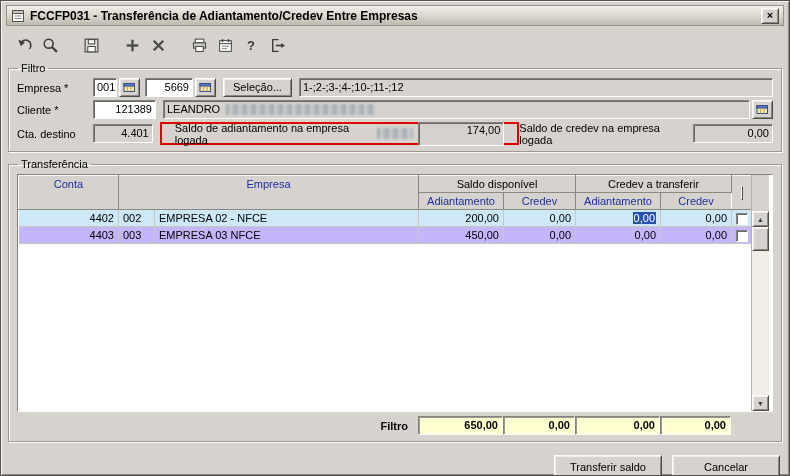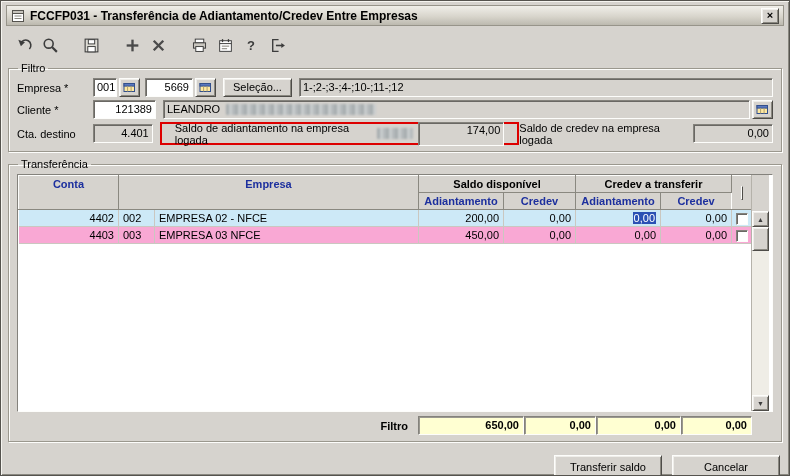--- a/index.html
+++ b/index.html
@@ -21,24 +21,24 @@
 .gray{background:#d6d3ce}
 .num{text-align:right}
 .lkp{width:21px;height:19px;display:flex;align-items:center;justify-content:center;flex:none;margin-left:2px}
 .sel-btn{height:19px;padding:0 9px;line-height:17px;margin-left:7px;white-space:nowrap}
 .redbox{display:flex;align-items:center;border:2px solid #dd0000;padding:0 13px;gap:5px;height:23px;background:#d6d3ce;margin-left:7px}
 .redbox .tf{height:24px;line-height:15px}
 .redact{display:inline-block;height:11px;border-radius:1px;background:repeating-linear-gradient(90deg,#a7adaf 0 3px,#c9cdce 3px 6px,#b5babc 6px 9px);filter:blur(1px)}
 .grid-wrap{display:flex;border:1px solid;border-color:#84827c #fdfdfb #fdfdfb #84827c;background:#fff;height:238px;margin-top:3px}
 .grid-main{width:733px;display:flex;flex-direction:column}
 table{border-collapse:collapse;table-layout:fixed;width:733px;font-size:11px}
-th{background:#d6d3ce;font-weight:bold;border:1px solid;border-color:#fdfdfb #8a8880 #8a8880 #fdfdfb;height:17px;overflow:hidden;padding:0 2px;white-space:nowrap}
+th{background:#d6d3ce;font-weight:normal;border:1px solid;border-color:#fdfdfb #8a8880 #8a8880 #fdfdfb;height:17px;overflow:hidden;padding:0 2px;white-space:nowrap}
 th.span2{vertical-align:top;padding-top:2px}
 .navy{color:#1c2f9e}
-td{height:17px;border-right:1px solid #cac7c0;border-bottom:1px solid #cac7c0;padding:0 4px;overflow:hidden;white-space:nowrap;background:#f9a8d4}
+td{height:17px;border-right:1px solid #cac7c0;border-bottom:1px solid #cac7c0;padding:0 4px;overflow:hidden;white-space:nowrap;background:#c4b5fd}
 tr.selrow td{background:#cde9f7}
 td.edit{background:#77e1f2}
 .selval{background:#2b50b4;color:#fff;padding:0 1px}
 .chkcell{padding:0;text-align:center}
 .chk{display:inline-block;width:12px;height:12px;background:#fff;border:1px solid;border-color:#84827c #fdfdfb #fdfdfb #84827c;box-shadow:inset 1px 1px 0 #6a6864;vertical-align:middle}
 .hdrchk{width:14px;height:14px;margin:0 auto}
 .filler{flex:1;background:#fff}
 .vscroll{width:18px;display:flex;flex-direction:column;background:#efede6;border-left:1px solid #b5b2aa}
 .vs-spacer{height:36px;background:#d6d3ce;flex:none}
 .vs-btn{height:16px;flex:none;display:flex;align-items:center;justify-content:center;font-size:7px;color:#3c3c3c}
@@ -252,21 +252,21 @@
         <div class="raised vs-thumb"></div>
         <div class="vs-track"></div>
         <div class="raised vs-btn">
             <span>▼</span>
           </div>
       </div>
     </div>
 
     <div class="total-bar">
       <span class="total-label">Filtro</span>
-      <span class="tcell" style="width:106px">650,00</span>
+      <span class="tcell" style="width:85px">650,00</span>
       <span class="tcell" style="width:72px">0,00</span>
       <span class="tcell" style="width:85px">0,00</span>
       <span class="tcell" style="width:71px">0,00</span>
     </div>
   </fieldset>
 
   <div class="footer">
     <span class="raised pbtn">Transferir saldo</span>
     <span class="raised pbtn">Cancelar</span>
   </div>

